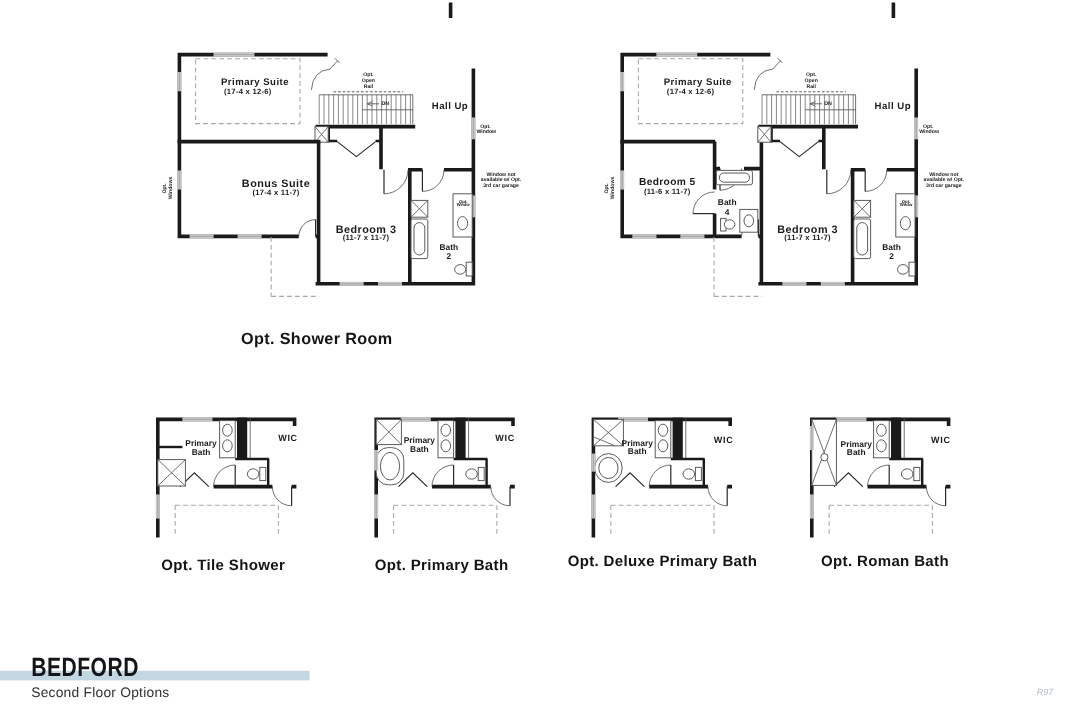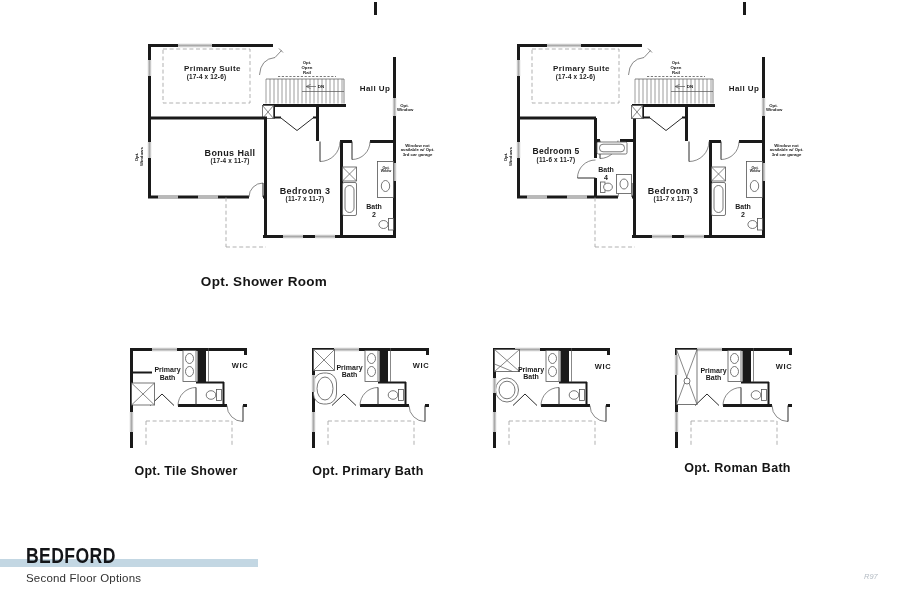--- a/index.html
+++ b/index.html
@@ -161,21 +161,21 @@
   </svg>
 
   <div class="lbl room" style="left:206.5px;top:69px">Primary Suite</div>
   <div class="lbl dims" style="left:206.5px;top:76.5px">(17-4 x 12-6)</div>
   <div class="lbl room" style="left:369px;top:88.5px">Hall Up</div>
   <div class="lbl tiny" style="left:307px;top:68px;width:13px">Opt. Open Rail</div>
   <div class="lbl dn" style="left:321px;top:86.5px">DN</div>
   <div class="lbl tiny" style="left:404.5px;top:108.5px;width:15px">Opt. Window</div>
   <div class="lbl tiny" style="left:417.5px;top:150.5px;width:36px">Window not available w/ Opt. 3rd car garage</div>
   <div class="lbl tiny vert" style="left:139.5px;top:157px;width:18px">Opt. Windows</div>
-  <div class="lbl room9" style="left:230px;top:152.5px">Bonus Hall</div>
+  <div class="lbl room9" style="left:230px;top:152.5px">Bonus Suite</div>
   <div class="lbl dims" style="left:230px;top:161px">(17-4 x 11-7)</div>
   <div class="lbl room9" style="left:305px;top:191px">Bedroom 3</div>
   <div class="lbl dims" style="left:305px;top:199px">(11-7 x 11-7)</div>
   <div class="lbl room7" style="left:374px;top:211px">Bath 2</div>
   <div class="lbl micro" style="left:386px;top:170.5px;width:11px">Opt. Wndw</div>
   <div class="lbl cap2" style="left:264px;top:282px">Opt. Shower Room</div>
 
   <div class="lbl room" style="left:575.5px;top:69px">Primary Suite</div>
   <div class="lbl dims" style="left:575.5px;top:76.5px">(17-4 x 12-6)</div>
   <div class="lbl room" style="left:738px;top:88.5px">Hall Up</div>
@@ -195,20 +195,21 @@
   <div class="lbl pb" style="left:167.5px;top:374px">Primary Bath</div>
   <div class="lbl wic" style="left:240px;top:366px">WIC</div>
   <div class="lbl cap" style="left:186px;top:470.5px">Opt. Tile Shower</div>
 
   <div class="lbl pb" style="left:349.5px;top:371.5px">Primary Bath</div>
   <div class="lbl wic" style="left:421px;top:366px">WIC</div>
   <div class="lbl cap" style="left:368px;top:470.5px">Opt. Primary Bath</div>
 
   <div class="lbl pb" style="left:531px;top:373.5px">Primary Bath</div>
   <div class="lbl wic" style="left:603px;top:366.5px">WIC</div>
+  <div class="lbl cap" style="left:552px;top:468px">Opt. Deluxe Primary Bath</div>
 
   <div class="lbl pb" style="left:713.5px;top:374.5px">Primary Bath</div>
   <div class="lbl wic" style="left:784px;top:366.5px">WIC</div>
   <div class="lbl cap" style="left:737.5px;top:468px">Opt. Roman Bath</div>
 
   <div class="accentbar"></div>
   <div class="brand">BEDFORD</div>
   <div class="subtitle">Second Floor Options</div>
   <div class="sheet">R97</div>
 

